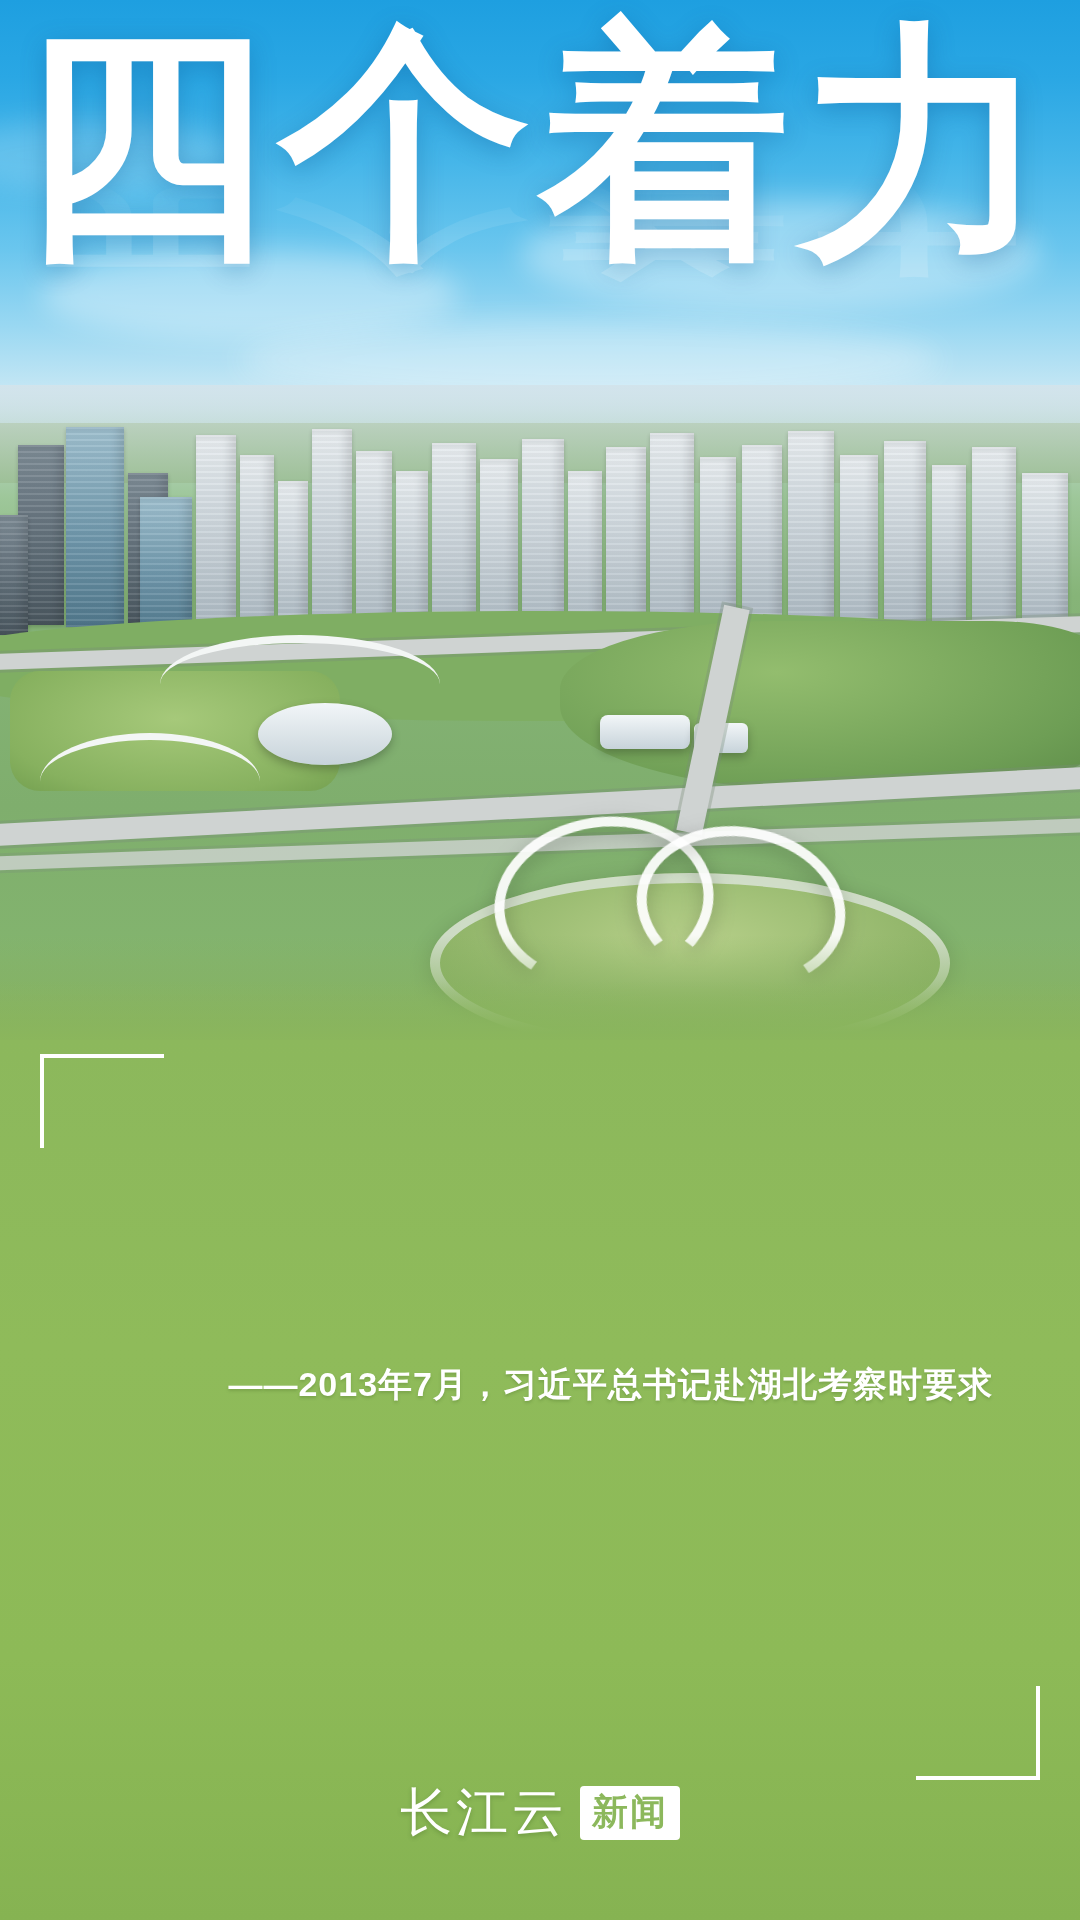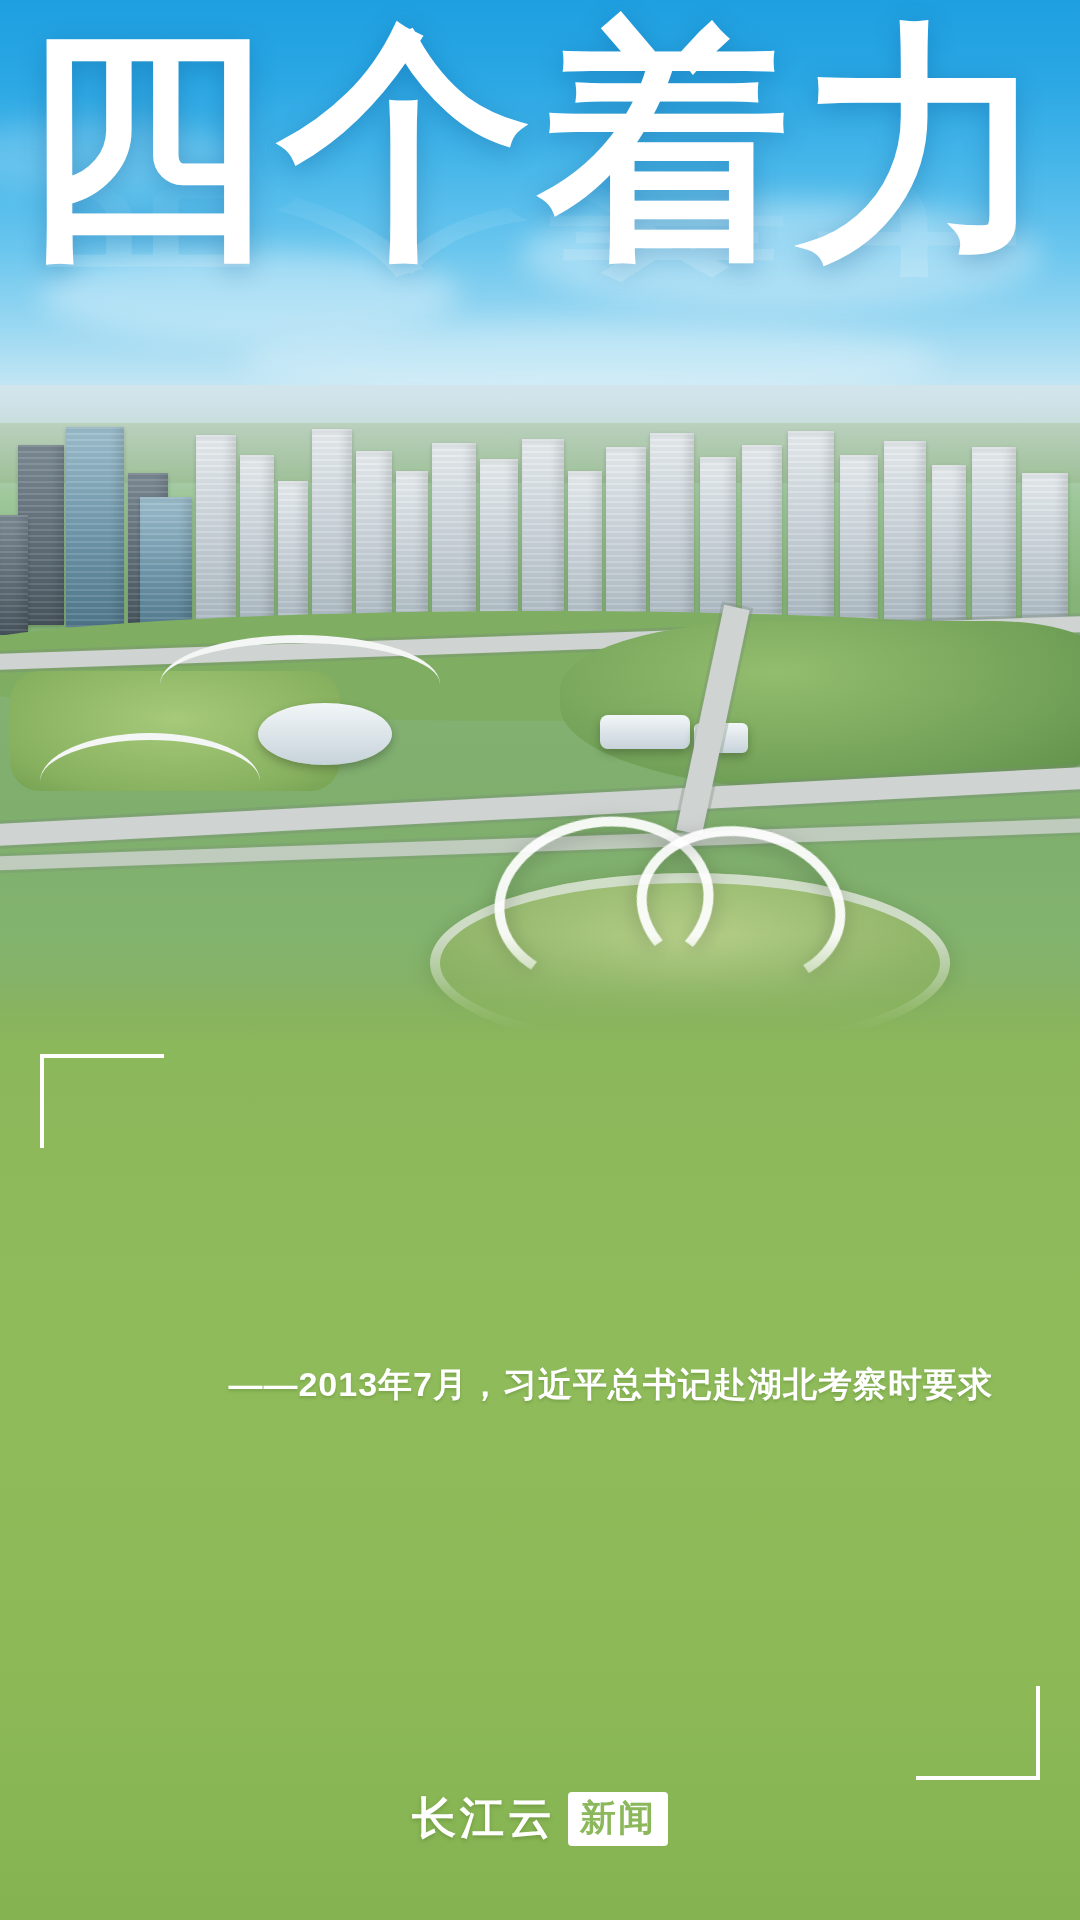--- a/index.html
+++ b/index.html
@@ -215,22 +215,22 @@
     position: absolute;
     left: 0; bottom: 72px;
     width: 1080px;
     display: flex;
     align-items: center;
     justify-content: center;
     gap: 12px;
   }
   .logo-main {
     color: #ffffff;
-    font-size: 44px;
-    font-weight: 700;
+    font-size: 52px;
+    font-weight: 400;
     letter-spacing: 4px;
     text-shadow: 0 2px 4px rgba(50,85,25,.3);
   }
   .logo-badge {
     background: #ffffff;
     color: #8cb85c;
     font-size: 36px;
     font-weight: 700;
     letter-spacing: 2px;
     padding: 4px 12px 6px;

